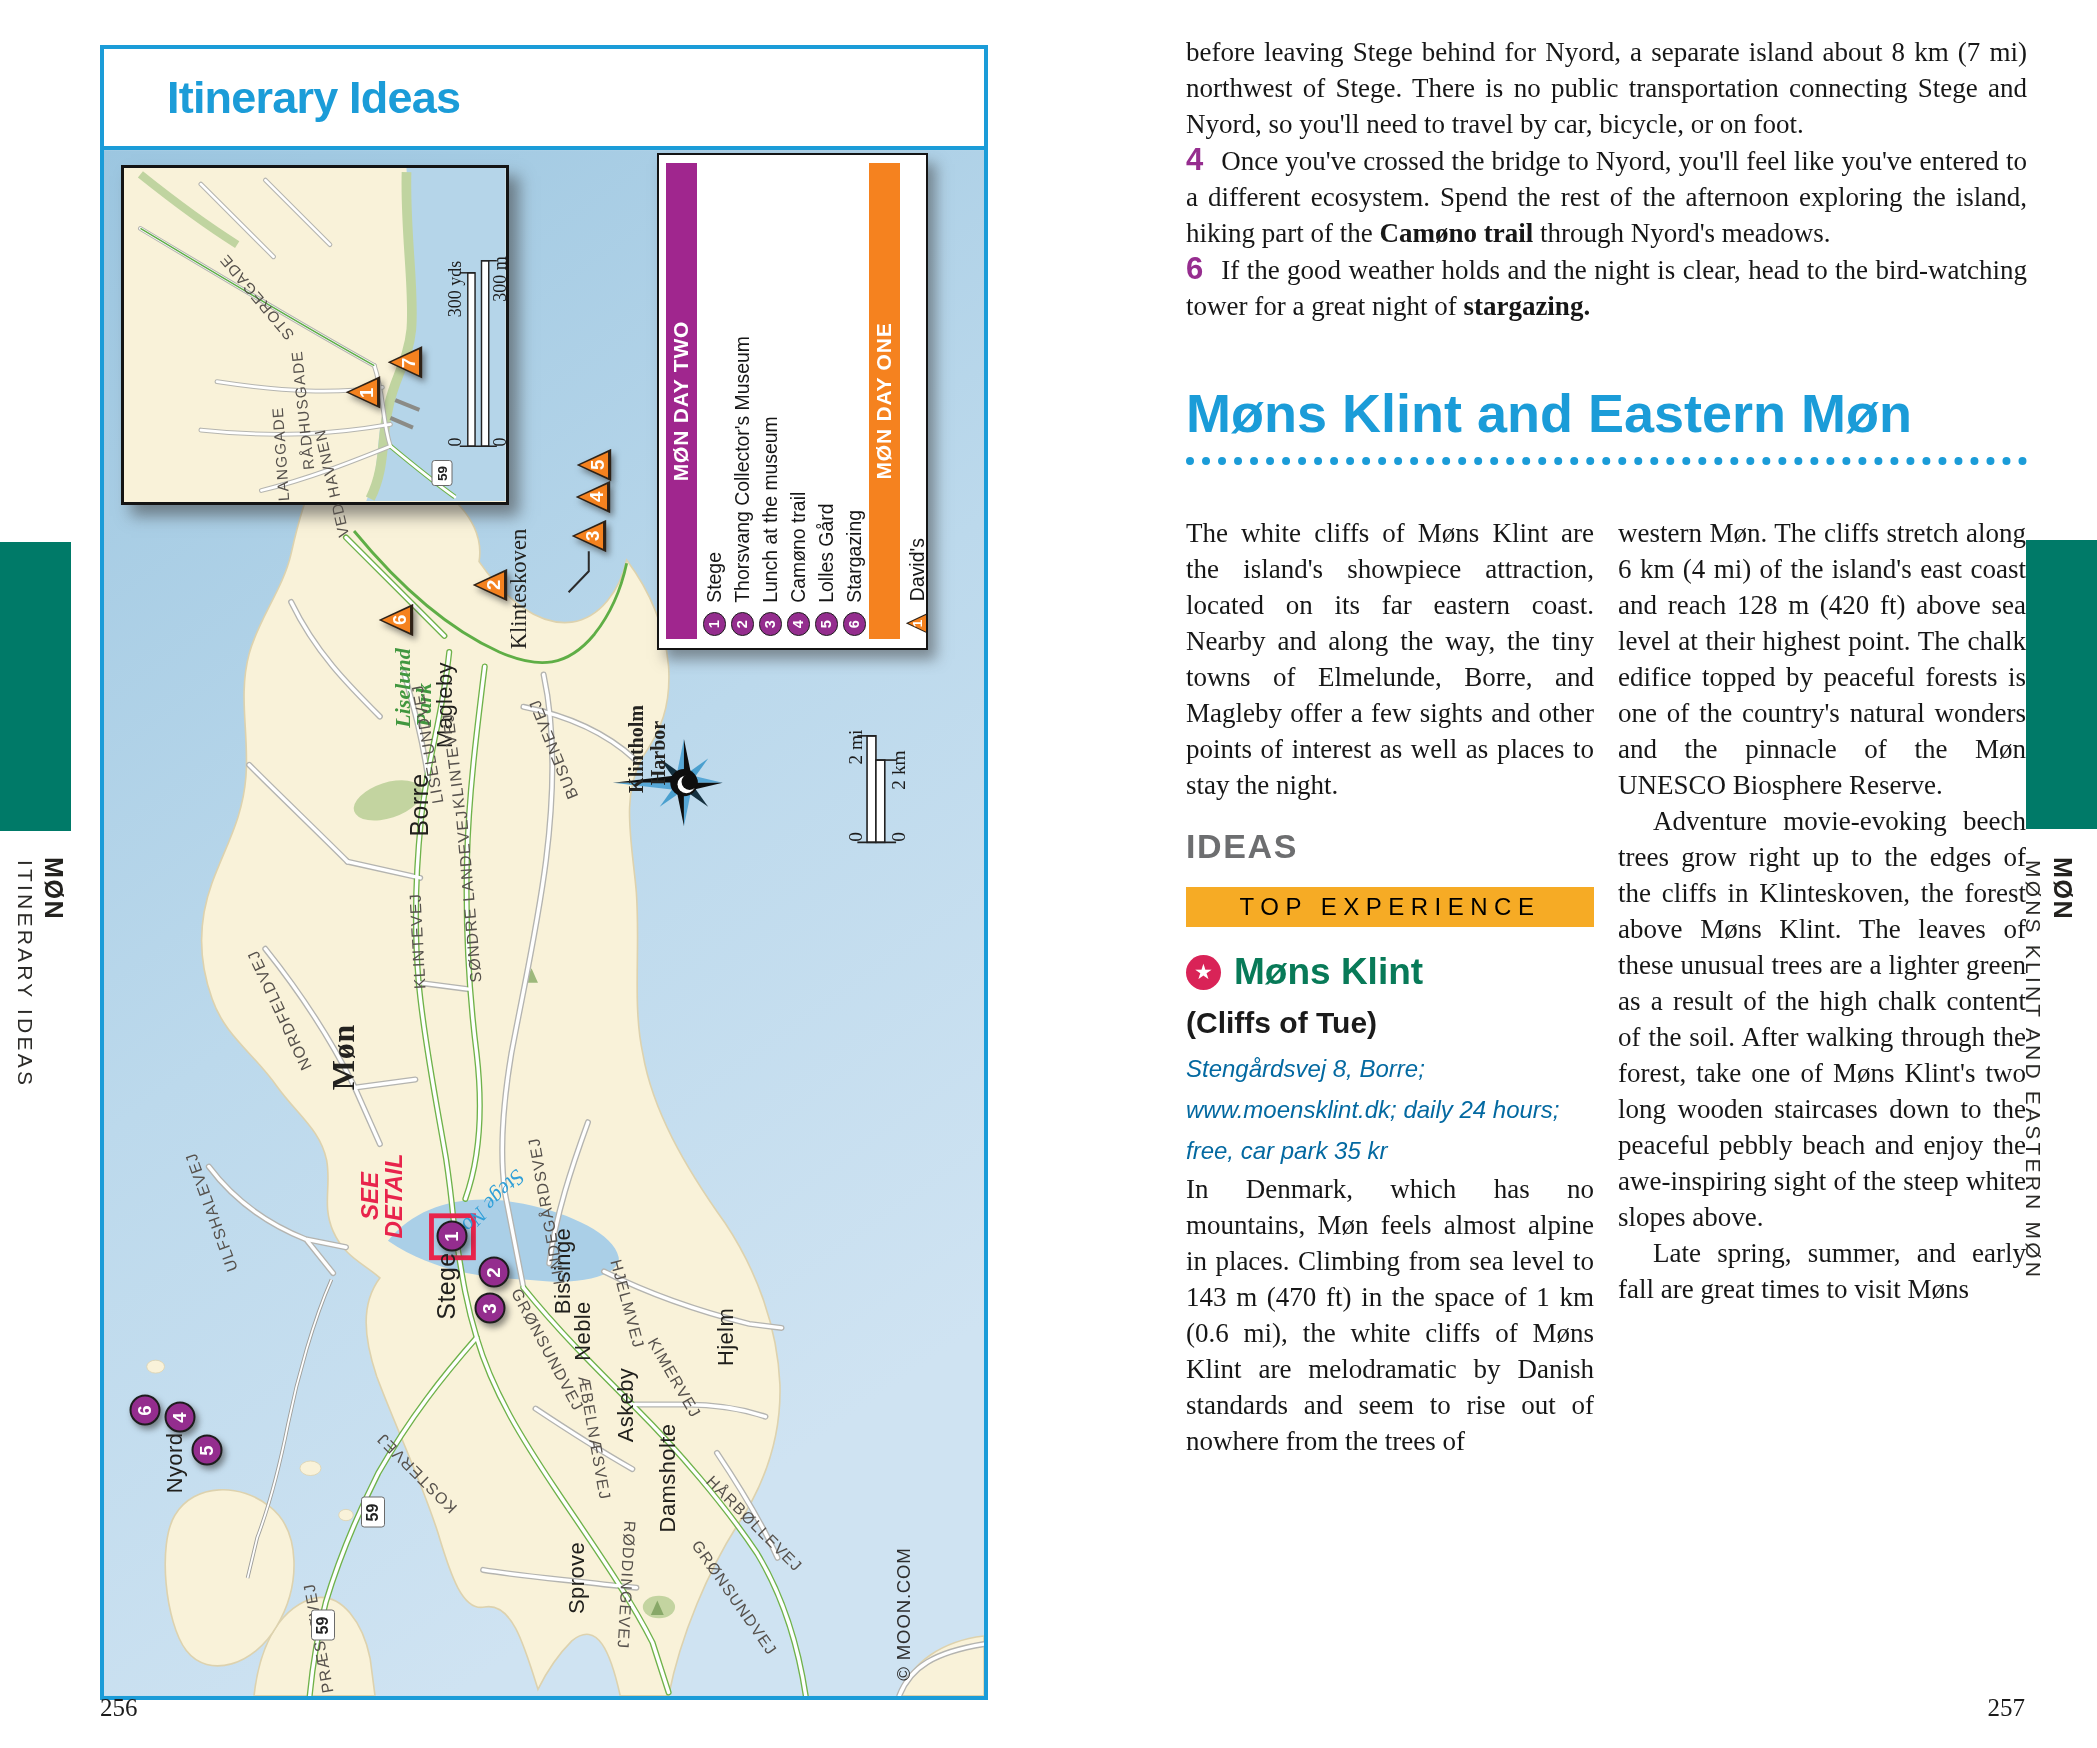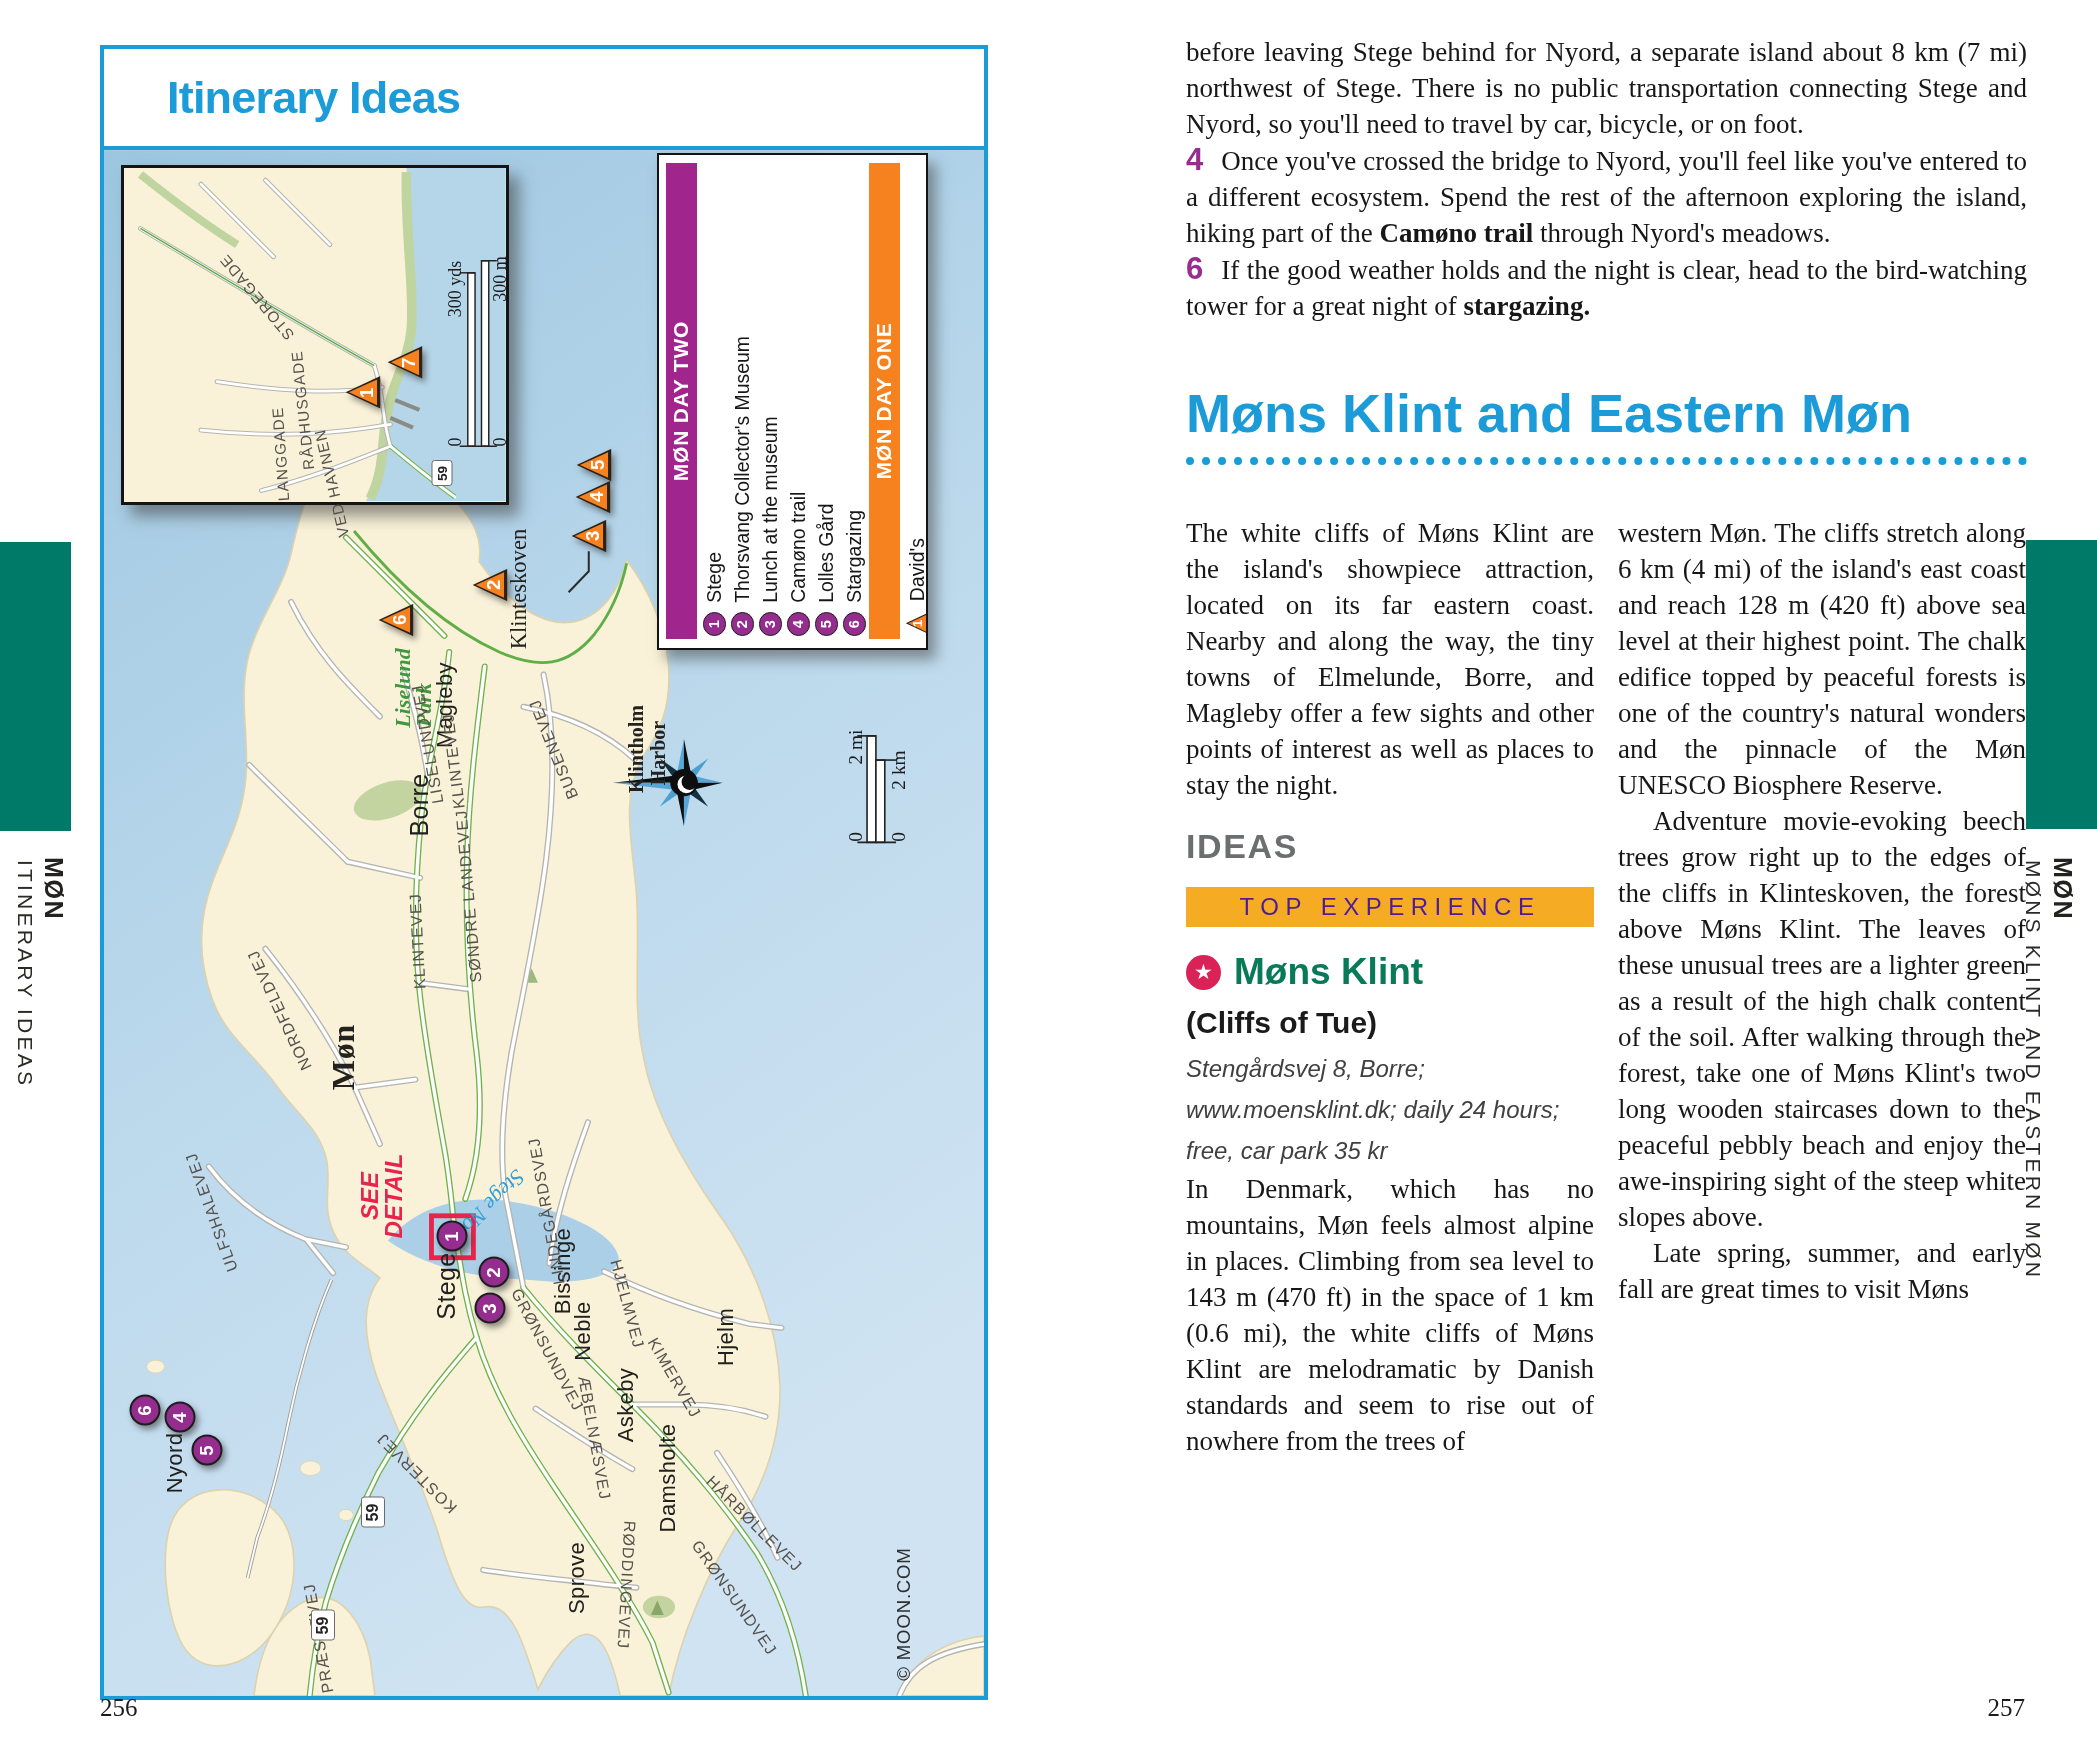--- a/index.html
+++ b/index.html
@@ -100,28 +100,28 @@
             margin-right:18px;}
   .rp h2{margin:58px 0 0 0;font-family:"Liberation Sans",sans-serif;font-weight:bold;font-size:54px;
          color:#1b9cd8;letter-spacing:0px;}
   .dotted-rule{margin-top:13px;border-bottom:8px dotted #1b9cd8;height:1.6px;width:100%;}
   .cols{display:flex;gap:24px;margin-top:50px;}
   .col{width:408px;}
   .col-r p + p{text-indent:35px;}
   .sights{margin:24px 0 0 0;font-family:"Liberation Sans",sans-serif;font-weight:bold;font-size:34px;
           color:#6d6e70;letter-spacing:1.6px;}
   .banner{margin-top:21px;height:40px;background:#f6ab25;display:flex;align-items:center;justify-content:center;}
-  .banner span{color:#4c1d95;font-family:"Liberation Sans",sans-serif;font-size:24px;letter-spacing:6.5px;}
+  .banner span{color:#000000;font-family:"Liberation Sans",sans-serif;font-size:24px;letter-spacing:6.5px;}
   .poi-head{display:flex;align-items:center;gap:13px;margin-top:24px;}
   .poi-star{width:35px;height:35px;border-radius:50%;background:#d92357;display:flex;align-items:center;justify-content:center;
             color:#fff;font-size:21px;font-family:"Liberation Sans",sans-serif;}
   .poi-name{font-family:"Liberation Sans",sans-serif;font-weight:bold;font-size:37px;color:#087a58;}
   .poi-alt{margin-top:13px !important;font-family:"Liberation Sans",sans-serif;font-weight:bold;font-size:30px;color:#1b1b1b;}
   .poi-addr{margin-top:8px !important;font-family:"Liberation Sans",sans-serif;font-style:italic;
-            font-size:24px;line-height:41px;color:#404040;}
+            font-size:24px;line-height:41px;color:#0369a1;}
 </style>
 </head>
 <body>
 
 <div class="tab-block tab-left"></div>
 <div class="tab-text tab-text-left">
   <div class="t1">MØN</div>
   <div class="t2">ITINERARY IDEAS</div>
 </div>
 

